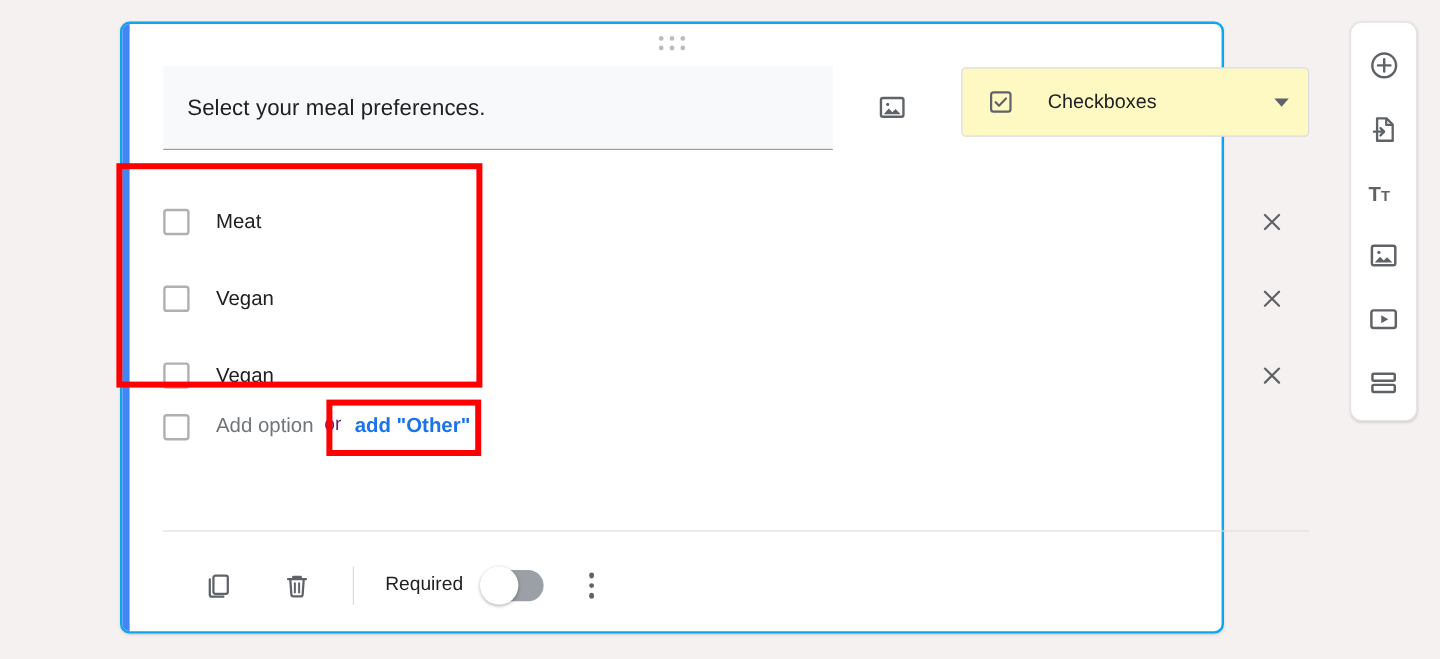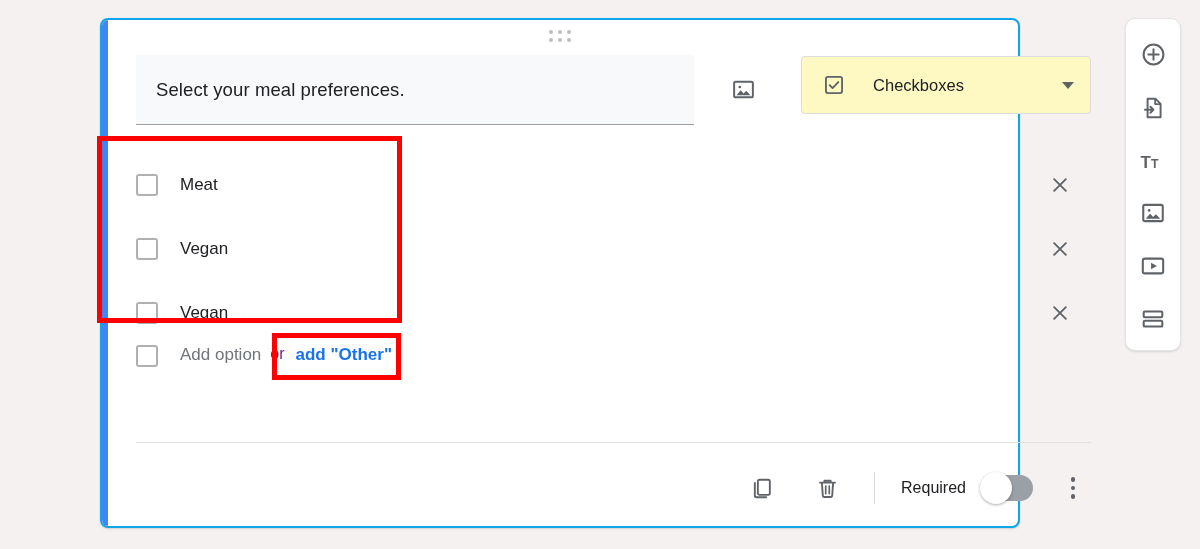--- a/index.html
+++ b/index.html
@@ -157,21 +157,21 @@
   .divider {
     position: absolute;
     left: 34px; top: 422px;
     width: 955px; height: 1px;
     background: #e0e0e0;
   }
   .footer {
     position: absolute;
     left: 34px; top: 440px;
     width: 955px; height: 56px;
-    display: flex; align-items: center; justify-content: flex-end;
+    display: flex; align-items: center; justify-content: flex-start;
   }
   .ftr-btn {
     width: 42px; height: 42px;
     display:flex; align-items:center; justify-content:center;
     border-radius: 50%;
     cursor: pointer;
     margin-left: 24px;
   }
   .vsep { width:1px; height:32px; background:#dadce0; margin-left: 26px; }
   .req-label { margin-left: 26px; font-size: 16px; color: #202124; }

